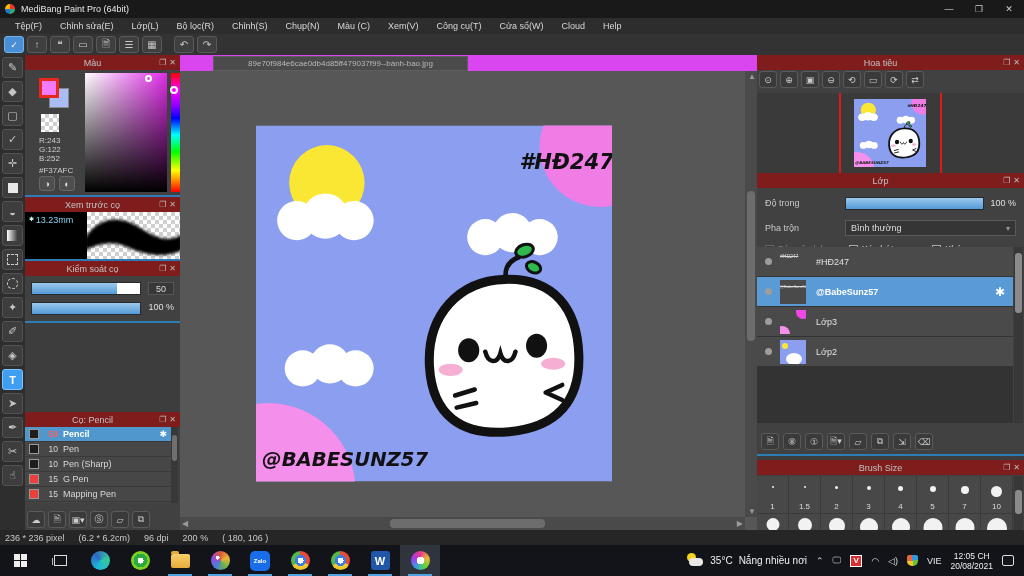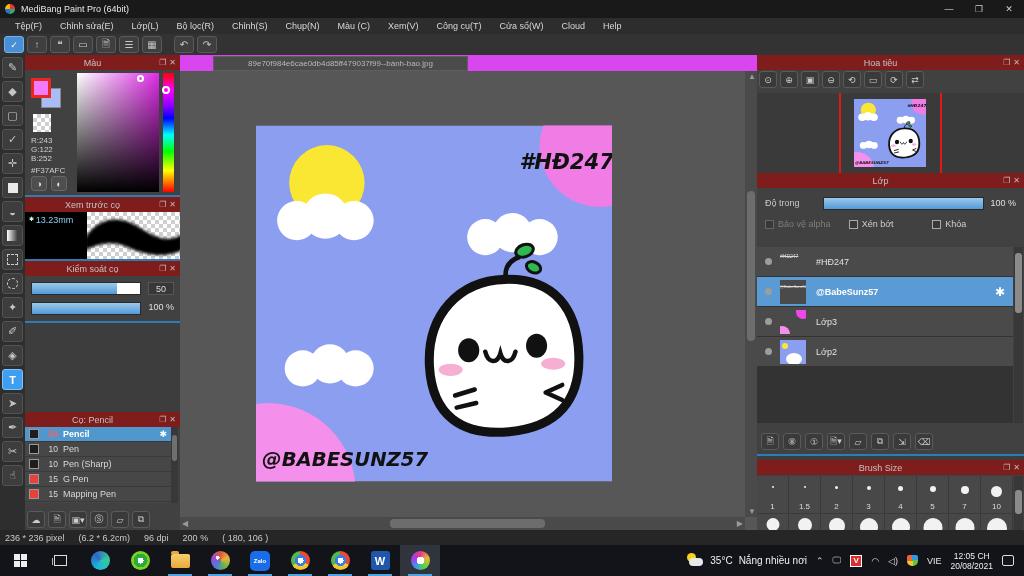--- a/index.html
+++ b/index.html
@@ -44,21 +44,21 @@
 
   
   #leftpanels { position:absolute; left:25px; top:0; width:155px; height:475px; background:#3d3d3d; }
   .panel { position:absolute; left:0; width:155px; background:#414141; border-bottom:2px solid #2e7cb5; }
   .phead { height:15px; background:#7f1d1d; display:flex; align-items:center; padding:0 4px; }
   .phead .pt { flex:1; text-align:center; color:#c3c3c3; font-size:9px; }
   .phead .pic { color:#bbb; font-size:8px; margin-left:3px; }
 
   
   #p-color { top:0; height:142px; }
-  #color-body { position:relative; height:125px; }
+  #color-body { position:relative; height:125px;margin-left:8px; }
   #fg-swatch { position:absolute; left:6px; top:8px; width:20px; height:20px; border:3px solid #e8281e; }
   #bg-swatch { position:absolute; left:16px; top:18px; width:20px; height:20px; border:1px solid #888; }
   .checker { background-color:#fff;
     background-image:linear-gradient(45deg,#cfcfcf 25%,transparent 25%,transparent 75%,#cfcfcf 75%),
       linear-gradient(45deg,#cfcfcf 25%,transparent 25%,transparent 75%,#cfcfcf 75%);
     background-size:8px 8px; background-position:0 0,4px 4px; }
   #tr-swatch { position:absolute; left:8px; top:44px; width:18px; height:18px; }
   #rgb { position:absolute; left:6px; top:66px; line-height:9px; color:#cfcfcf; font-size:8px; }
   #hexv { position:absolute; left:6px; top:96px; color:#cfcfcf; font-size:8px; }
   .cbtn { position:absolute; top:106px; width:16px; height:15px; background:#4e4e4e; border:1px solid #666;
@@ -123,21 +123,21 @@
   .rpanel { position:absolute; left:0; width:267px; background:#414141; border-bottom:2px solid #2e7cb5; }
 
   #p-nav { top:0; height:118px; }
   #nav-tools { position:absolute; top:16px; left:2px; display:flex; gap:3px; align-items:center; }
   #nav-view { position:absolute; top:38px; left:0; width:267px; height:80px; background:#3a3a3a; overflow:hidden; }
   #nav-thumb { position:absolute; left:97px; top:6px; width:72px; height:68px; }
   .redline { position:absolute; top:0; width:2px; height:80px; background:#e01818; }
 
   #p-layers { top:118px; height:283px; }
   .lrow { position:relative; height:20px; margin-top:5px; padding:0 8px; display:flex; align-items:center; }
-  .lrow .lbl { width:58px; color:#c9c9c9; font-size:9px; }
+  .lrow .lbl { width:80px; color:#c9c9c9; font-size:9px; }
   #blend-dd { flex:1; height:16px; background:#353535; border:1px solid #5a5a5a; color:#ddd;
     display:flex; align-items:center; padding:0 5px; font-size:9px; }
   #blend-dd .car { margin-left:auto; color:#999; font-size:8px; }
   #chk-row { display:flex; gap:0; margin-top:6px; padding:0 8px; }
   .chk { display:flex; align-items:center; gap:4px; width:86px; color:#cfcfcf; font-size:9px; }
   .chk .box { width:9px; height:9px; border:1px solid #aaa; background:#383838; }
   .chk.dim { color:#7d7d7d; } .chk.dim .box { border-color:#666; }
   #layer-list { position:absolute; top:74px; left:0; width:256px; height:176px; background:#333; }
   .lyr { position:relative; height:29px; margin-bottom:1px; background:#4a4a4a; display:flex; align-items:center; }
   .lyr .vis { width:7px; height:7px; border-radius:50%; background:#9d9d9d; margin:0 8px; }
@@ -553,20 +553,27 @@
         <span class="pic">❐</span>
         <span class="pic">✕</span>
       </div>
       <div class="lrow">
         <span class="lbl">Độ trong</span>
         <div class="slide-track" style="position:relative;flex:1;height:13px">
           <div class="slide-fill" style="width:100%"></div>
         </div>
         <span style="margin-left:6px;color:#e0e0e0">100 %</span>
       </div>
+      <div class="lrow">
+        <span class="lbl">Pha trộn</span>
+        <div id="blend-dd">
+          <span>Bình thường</span>
+          <span class="car">▾</span>
+        </div>
+      </div>
       <div id="chk-row">
         <div class="chk dim">
           <span class="box"></span>
           <span>Bảo vệ alpha</span>
         </div>
         <div class="chk">
           <span class="box"></span>
           <span>Xén bớt</span>
         </div>
         <div class="chk">

